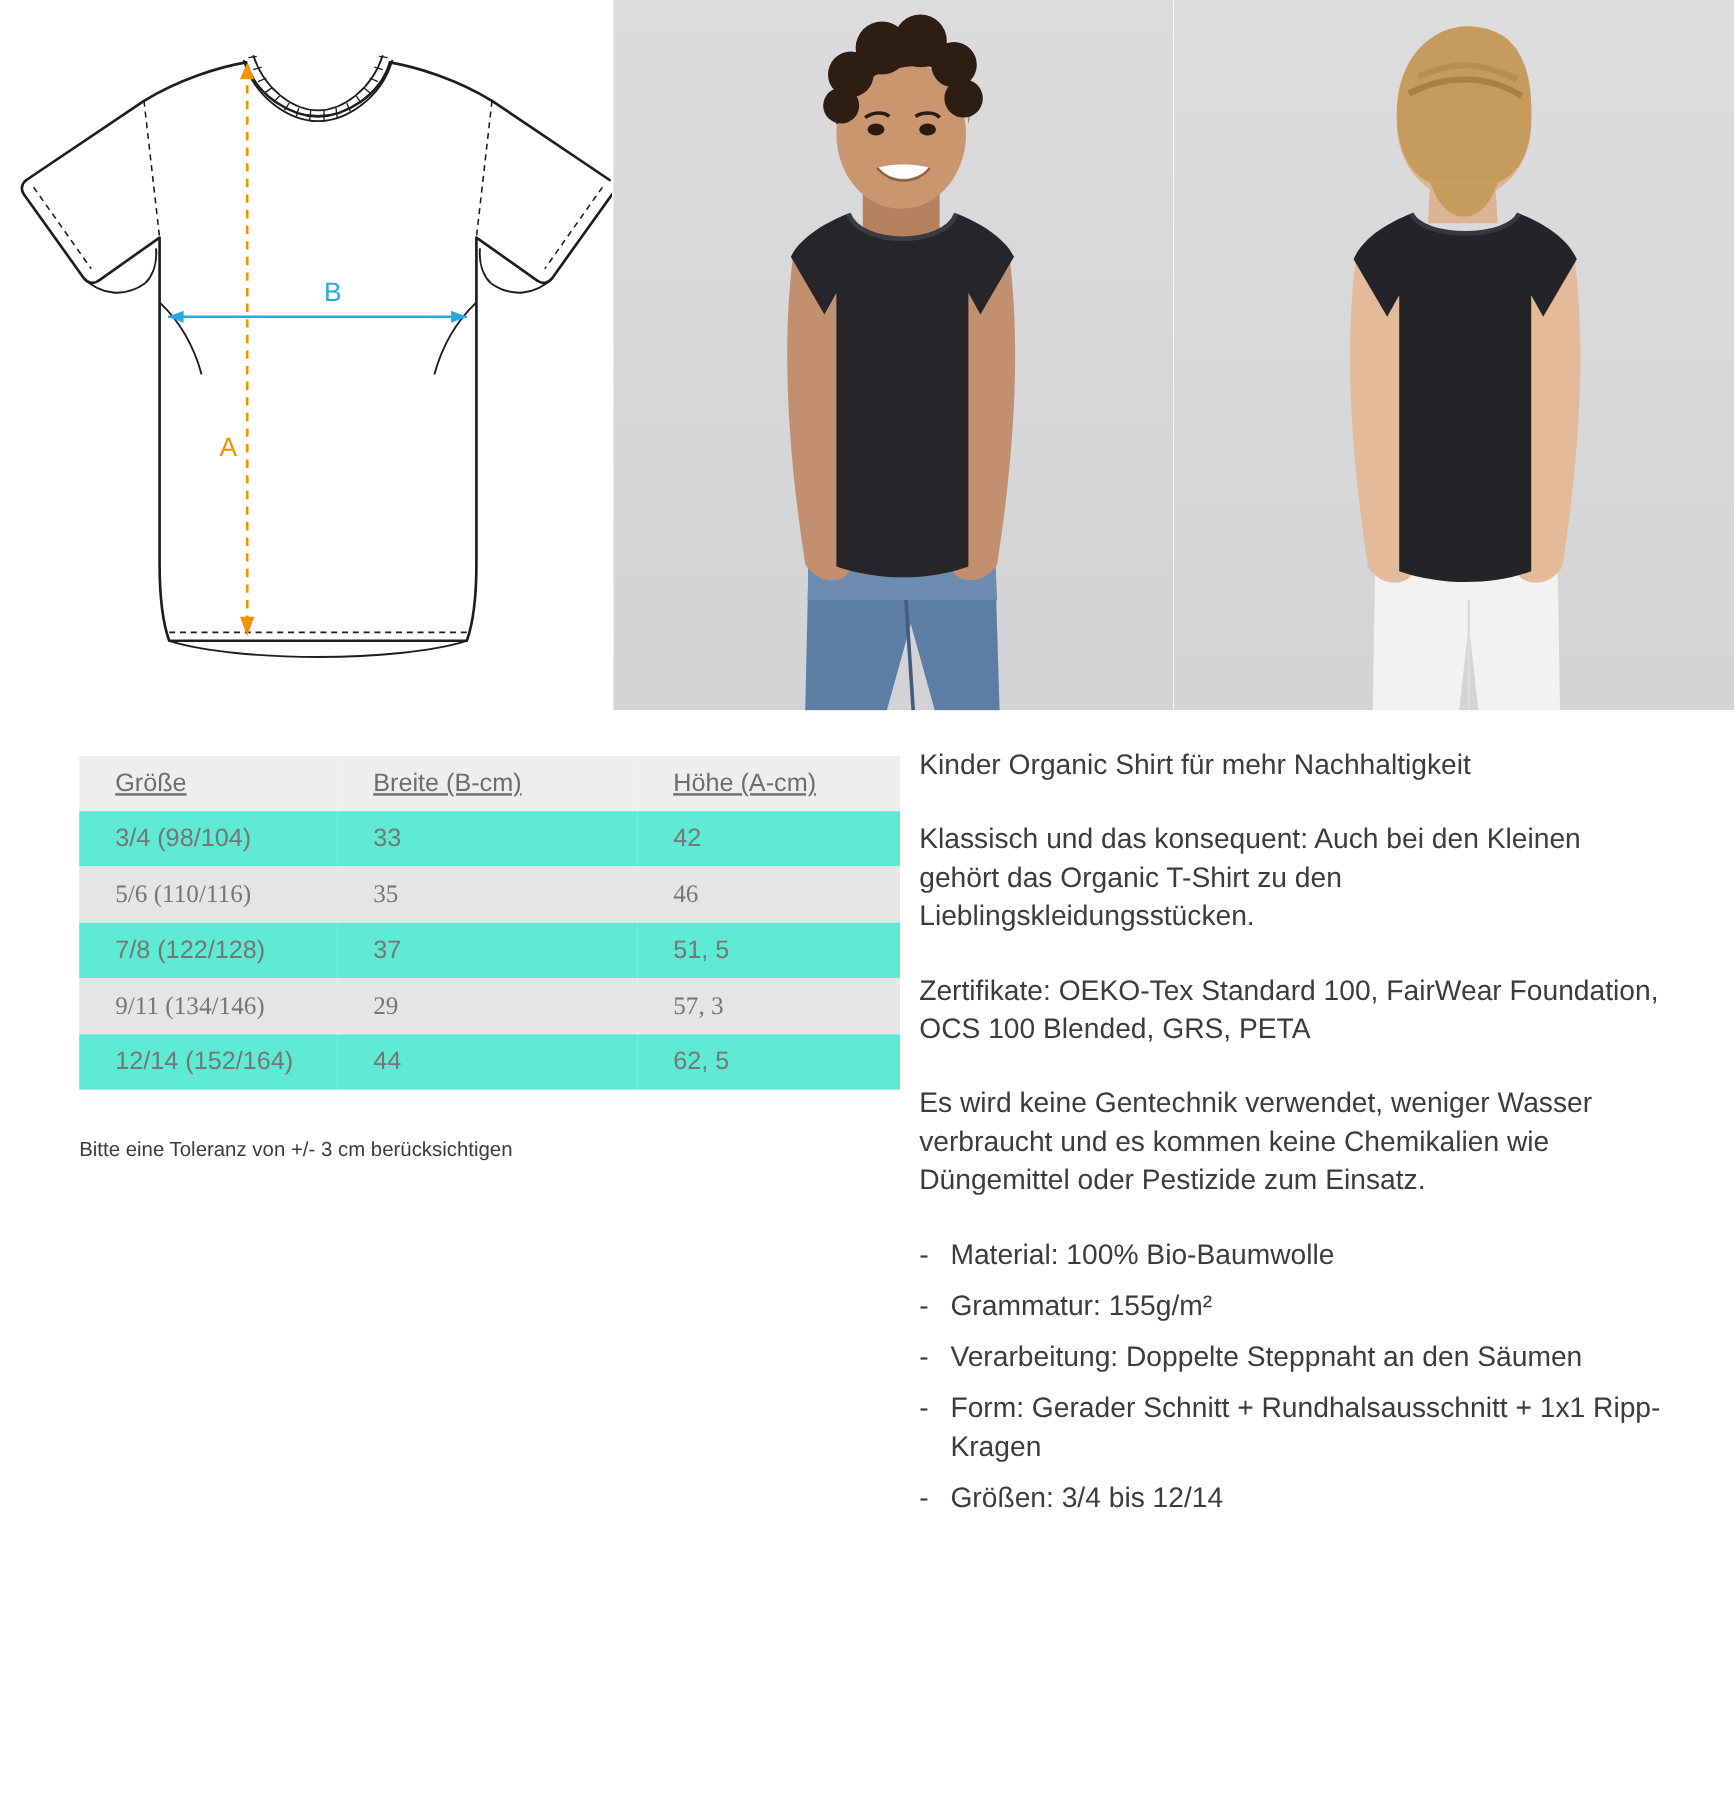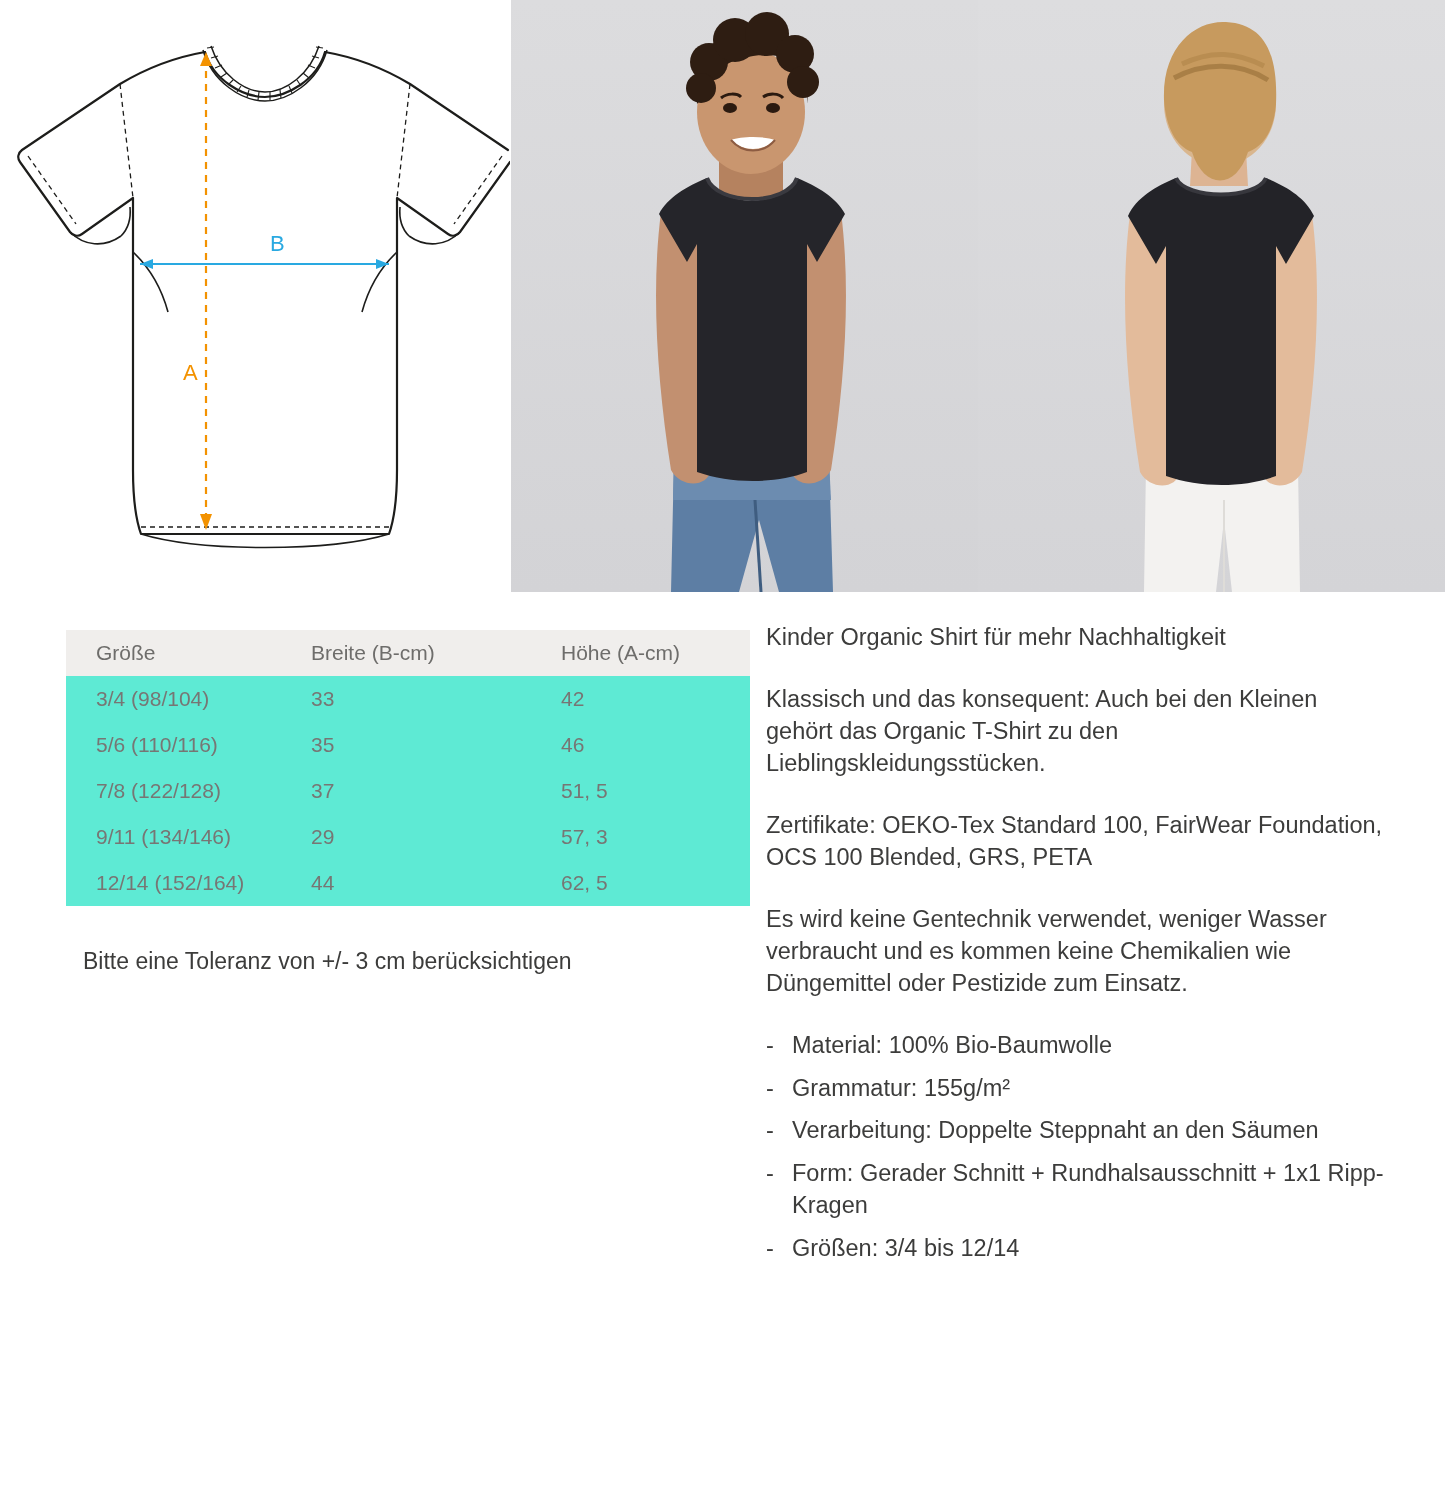--- a/index.html
+++ b/index.html
@@ -52,35 +52,34 @@
     border-collapse: collapse;
     font-size: 21px;
     color: #777674;
   }
   .size-table th, .size-table td {
     text-align: left;
     font-weight: normal;
     padding: 11px 0 11px 30px;
     border: none;
   }
-  .size-table thead th { color: #6e6d6b; }
+  .size-table thead th { color: #6e6d6b; text-decoration: underline; }
   .size-table col.c1 { width: 215px; }
   .size-table col.c2 { width: 250px; }
   .size-table col.c3 { width: 219px; }
   .size-table tr.head { background: #f0eeec; }
   .size-table tr.odd  { background: #5eead4; }
-  .size-table tr.even { background: #5eead4; }
+  .size-table tr.even { background: #e5e5e5; font-family: Liberation Serif, serif; }
 
   .tolerance {
     position: absolute;
     left: 66px;
     top: 948px;
-    font-size: 23px;
+    font-size: 17px;
     color: #3c3c3b;
-    margin-left: 17px;
   }
 
   
   .description {
     position: absolute;
     left: 766px;
     top: 622px;
     width: 620px;
     font-size: 23.5px;
     line-height: 1.36;

